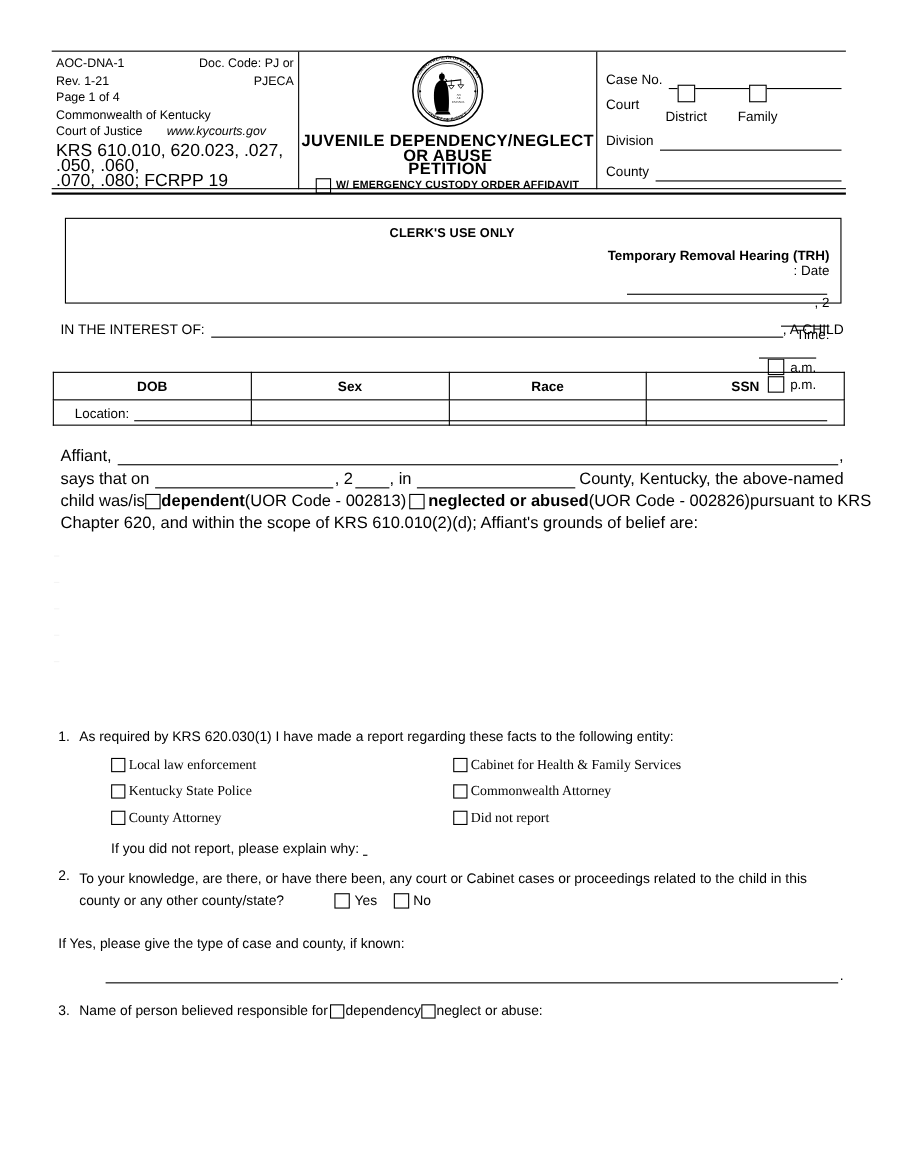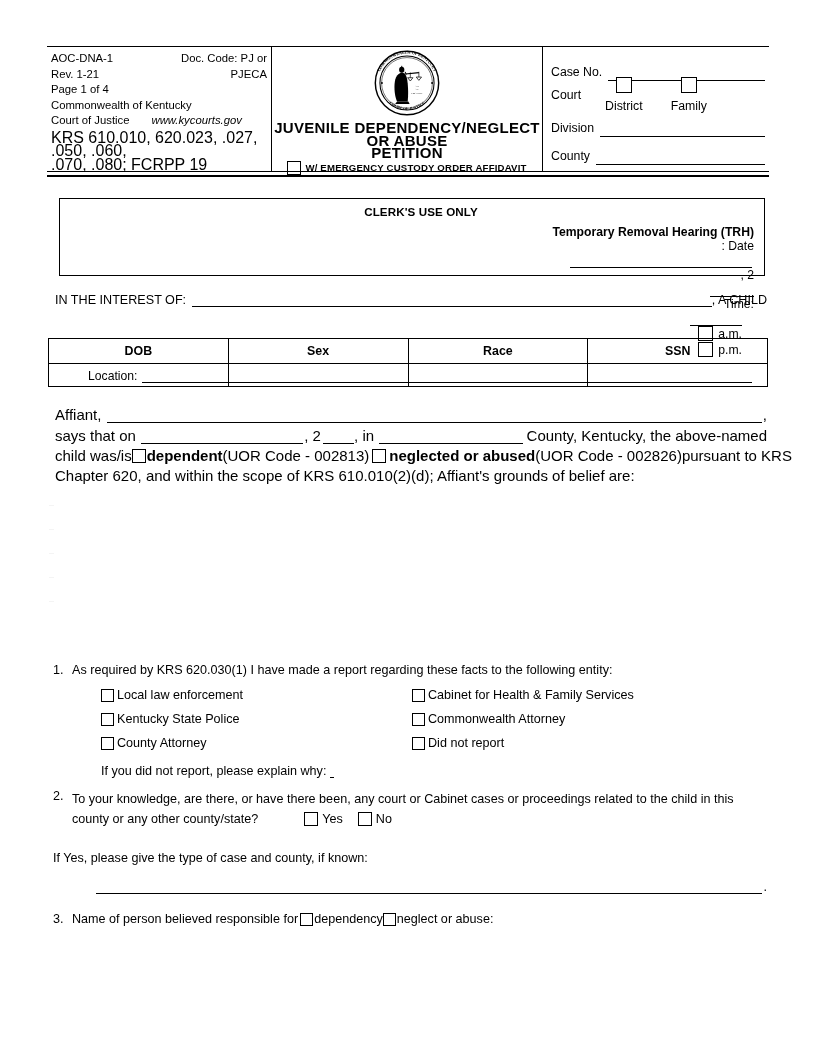--- a/index.html
+++ b/index.html
@@ -160,21 +160,21 @@
 
   
   .clerk {
     position: absolute;
     left: 59px;
     top: 198px;
     width: 706px;
     height: 78px;
     border: 1.6px solid #000;
     box-sizing: border-box;
-    padding: 6px 10px 0 28px;
+    padding: 6px 10px 0 8px;
     font-size: 12.2px;
   }
   .clerk .chd {
     text-align: center;
     font-weight: bold;
     font-size: 11.6px;
     letter-spacing: 0.01em;
   }
   .clerk .trh {
     display: flex;
@@ -330,20 +330,21 @@
   .sec1 .optrow {
     display: flex;
     align-items: center;
     height: 24px;
   }
   .sec1 .opt {
     display: flex;
     align-items: center;
     gap: 3px;
     white-space: nowrap;
+    font-family: Liberation Serif, serif;
   }
   .sec1 .opt.colA { width: 311px; flex: none; }
   .sec1 .explain {
     margin-left: 48px;
     margin-top: 9px;
     display: flex;
     align-items: flex-end;
     white-space: nowrap;
   }
   .sec1 .explain .u {

